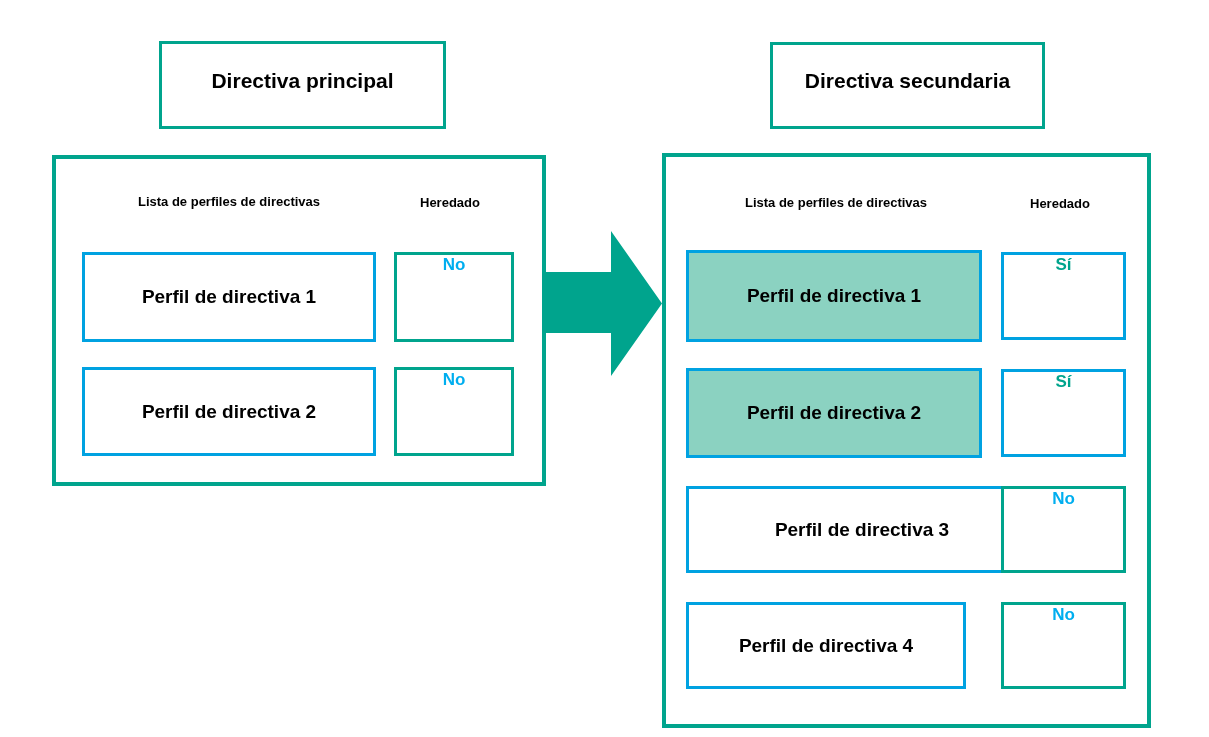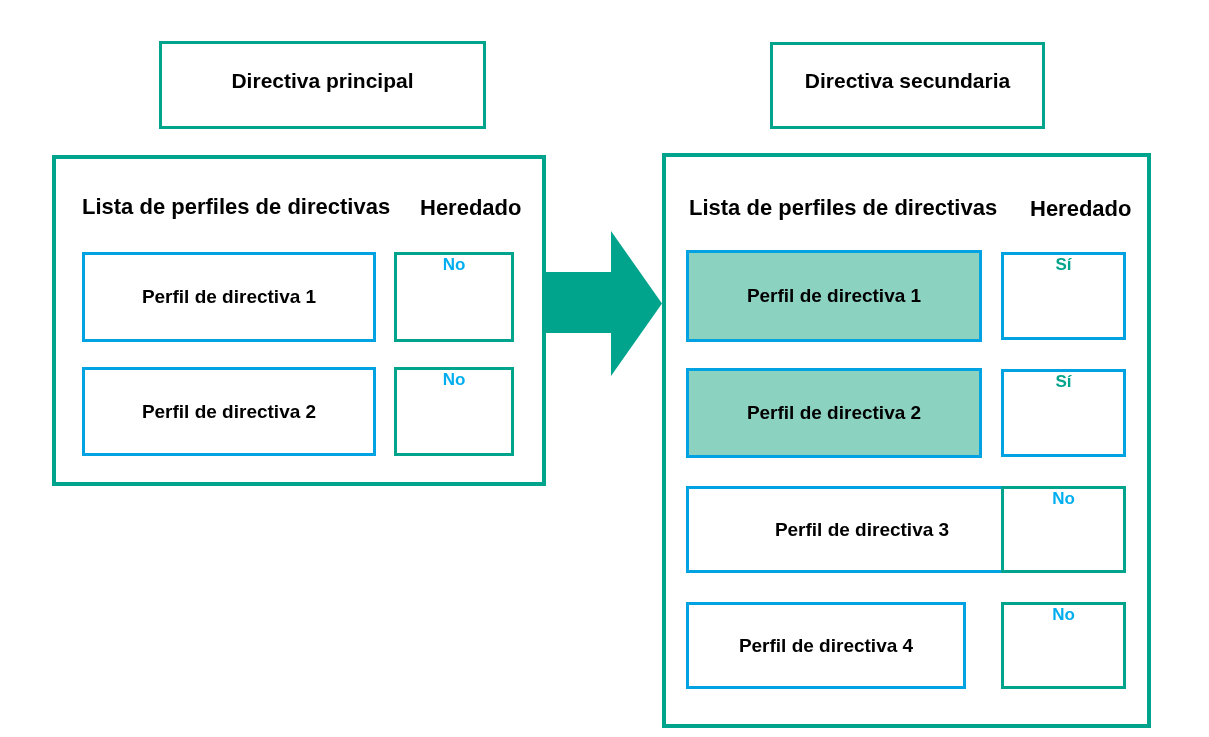--- a/index.html
+++ b/index.html
@@ -7,42 +7,42 @@
     width:1209px;height:737px;background:#ffffff;overflow:hidden;position:relative;
     font-family:"Liberation Sans","DejaVu Sans",sans-serif;font-weight:700;color:#000;
   }
   .abs{position:absolute;box-sizing:border-box;}
   .title-box{
     border:3px solid var(--teal);background:#fff;
     display:flex;align-items:center;justify-content:center;
     font-size:21px;padding-bottom:9px;white-space:nowrap;
   }
   .panel{border:4px solid var(--teal);background:#fff;}
-  .hdr{font-size:22px;white-space:nowrap;line-height:1.2;}
+  .hdr{font-size:13px;white-space:nowrap;line-height:1.2;}
   .hdr.center{text-align:center;}
   .pbox{
     border:3px solid var(--blue-border);background:#fff;
     display:flex;align-items:center;justify-content:center;
     font-size:19px;white-space:nowrap;
   }
   .pbox.hl{background:var(--teal-fill);}
   .abox{
     background:#fff;display:flex;justify-content:center;
     font-size:17px;
   }
   .abox.ans-no{border:3px solid var(--teal);color:var(--blue-text);}
   .abox.ans-yes{border:3px solid var(--blue-border);color:var(--teal);}
   .arrow-svg{position:absolute;left:546px;top:231px;}
 </style>
 </head>
 <body>
 
 <div class="abs" style="left:0;top:0;width:1209px;height:737px;">
 
-  <div class="abs title-box" style="left:159px;top:41px;width:327px;height:88px;">
+  <div class="abs title-box" style="left:159px;top:41px;width:287px;height:88px;">
     <span>Directiva principal</span>
   </div>
 
   <div class="abs title-box" style="left:770px;top:42px;width:275px;height:87px;justify-content:center;">
     <span>Directiva secundaria</span>
   </div>
 
   <svg class="arrow-svg" width="116" height="145" viewBox="0 0 116 145">
     <polygon points="0,41 65,41 65,0 116,72.5 65,145 65,102 0,102" fill="var(--teal)"></polygon>
   </svg>

